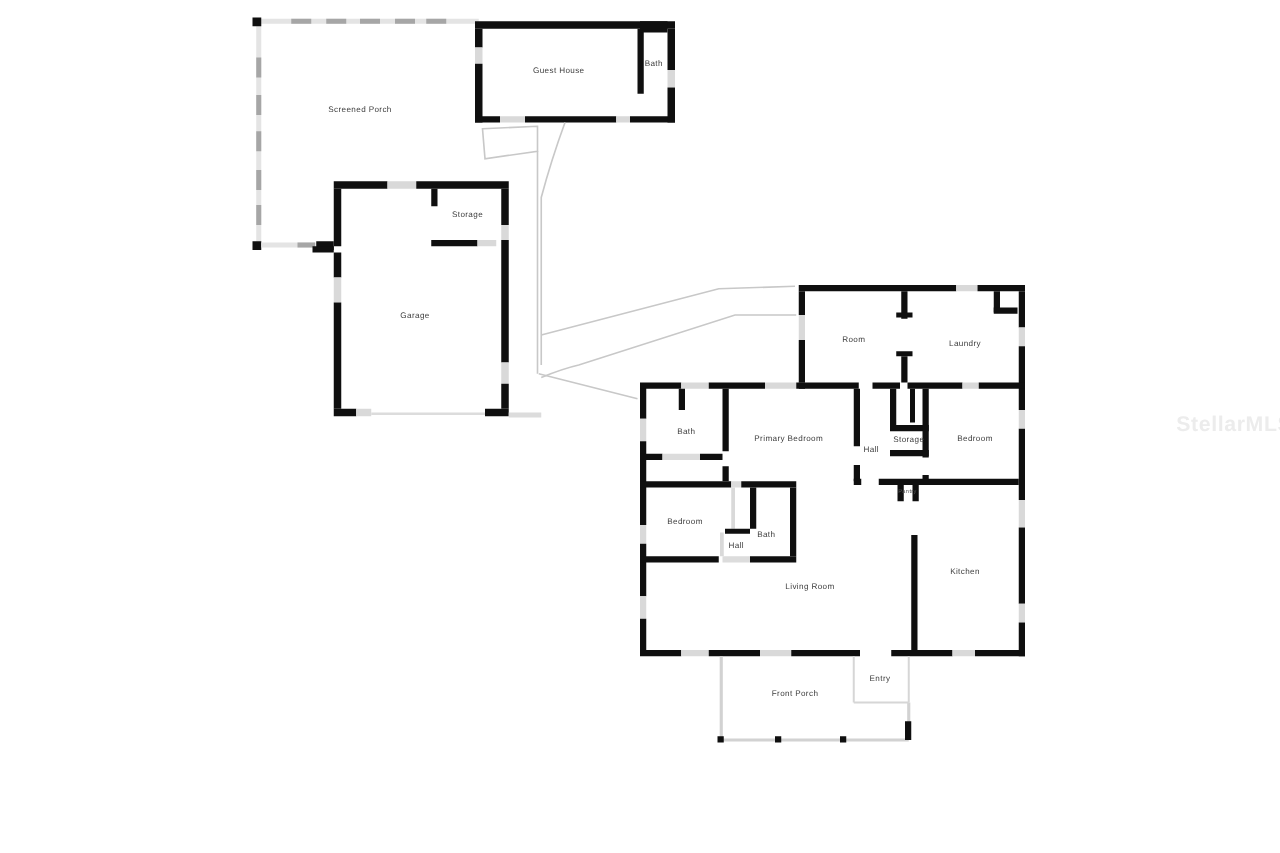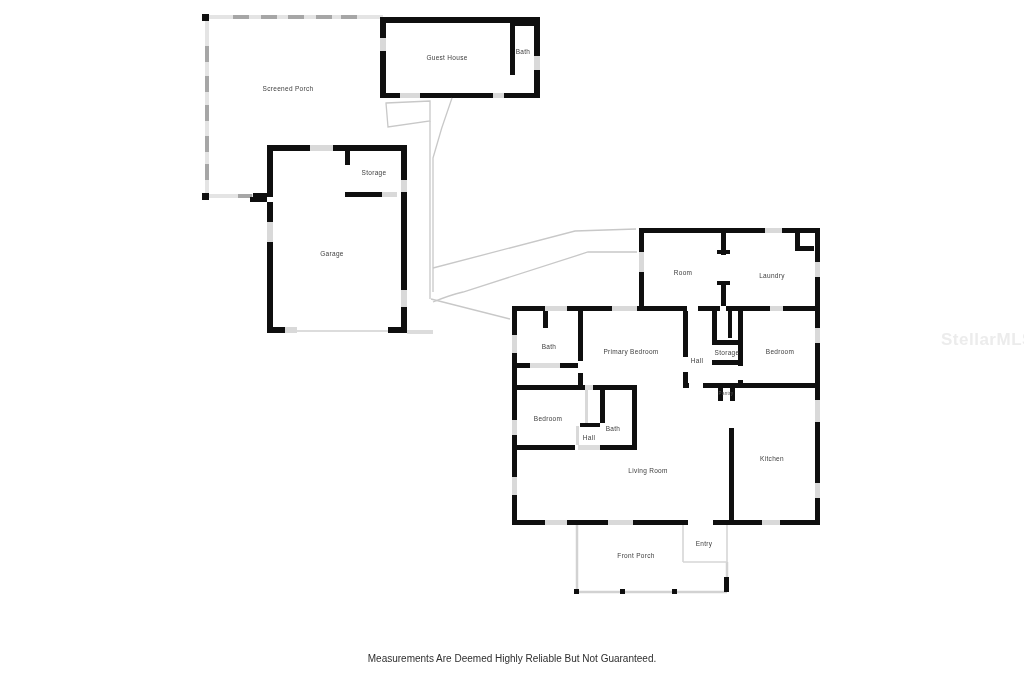--- a/index.html
+++ b/index.html
@@ -216,14 +216,13 @@
   <div class="room-label" style="left:548px;top:418px">Bedroom</div>
   <div class="room-label" style="left:589px;top:437px">Hall</div>
   <div class="room-label" style="left:613px;top:428px">Bath</div>
   <div class="room-label tiny" style="left:726px;top:393px">Pantry</div>
   <div class="room-label" style="left:648px;top:470px">Living Room</div>
   <div class="room-label" style="left:772px;top:458px">Kitchen</div>
   <div class="room-label" style="left:704px;top:543px">Entry</div>
   <div class="room-label" style="left:636px;top:555px">Front Porch</div>
 
   <div class="watermark">StellarMLS</div>
-  <div class="disclaimer">Measurements Are Deemed Highly Reliable But Not Guaranteed.</div>
 </div>
 
 </body></html>

